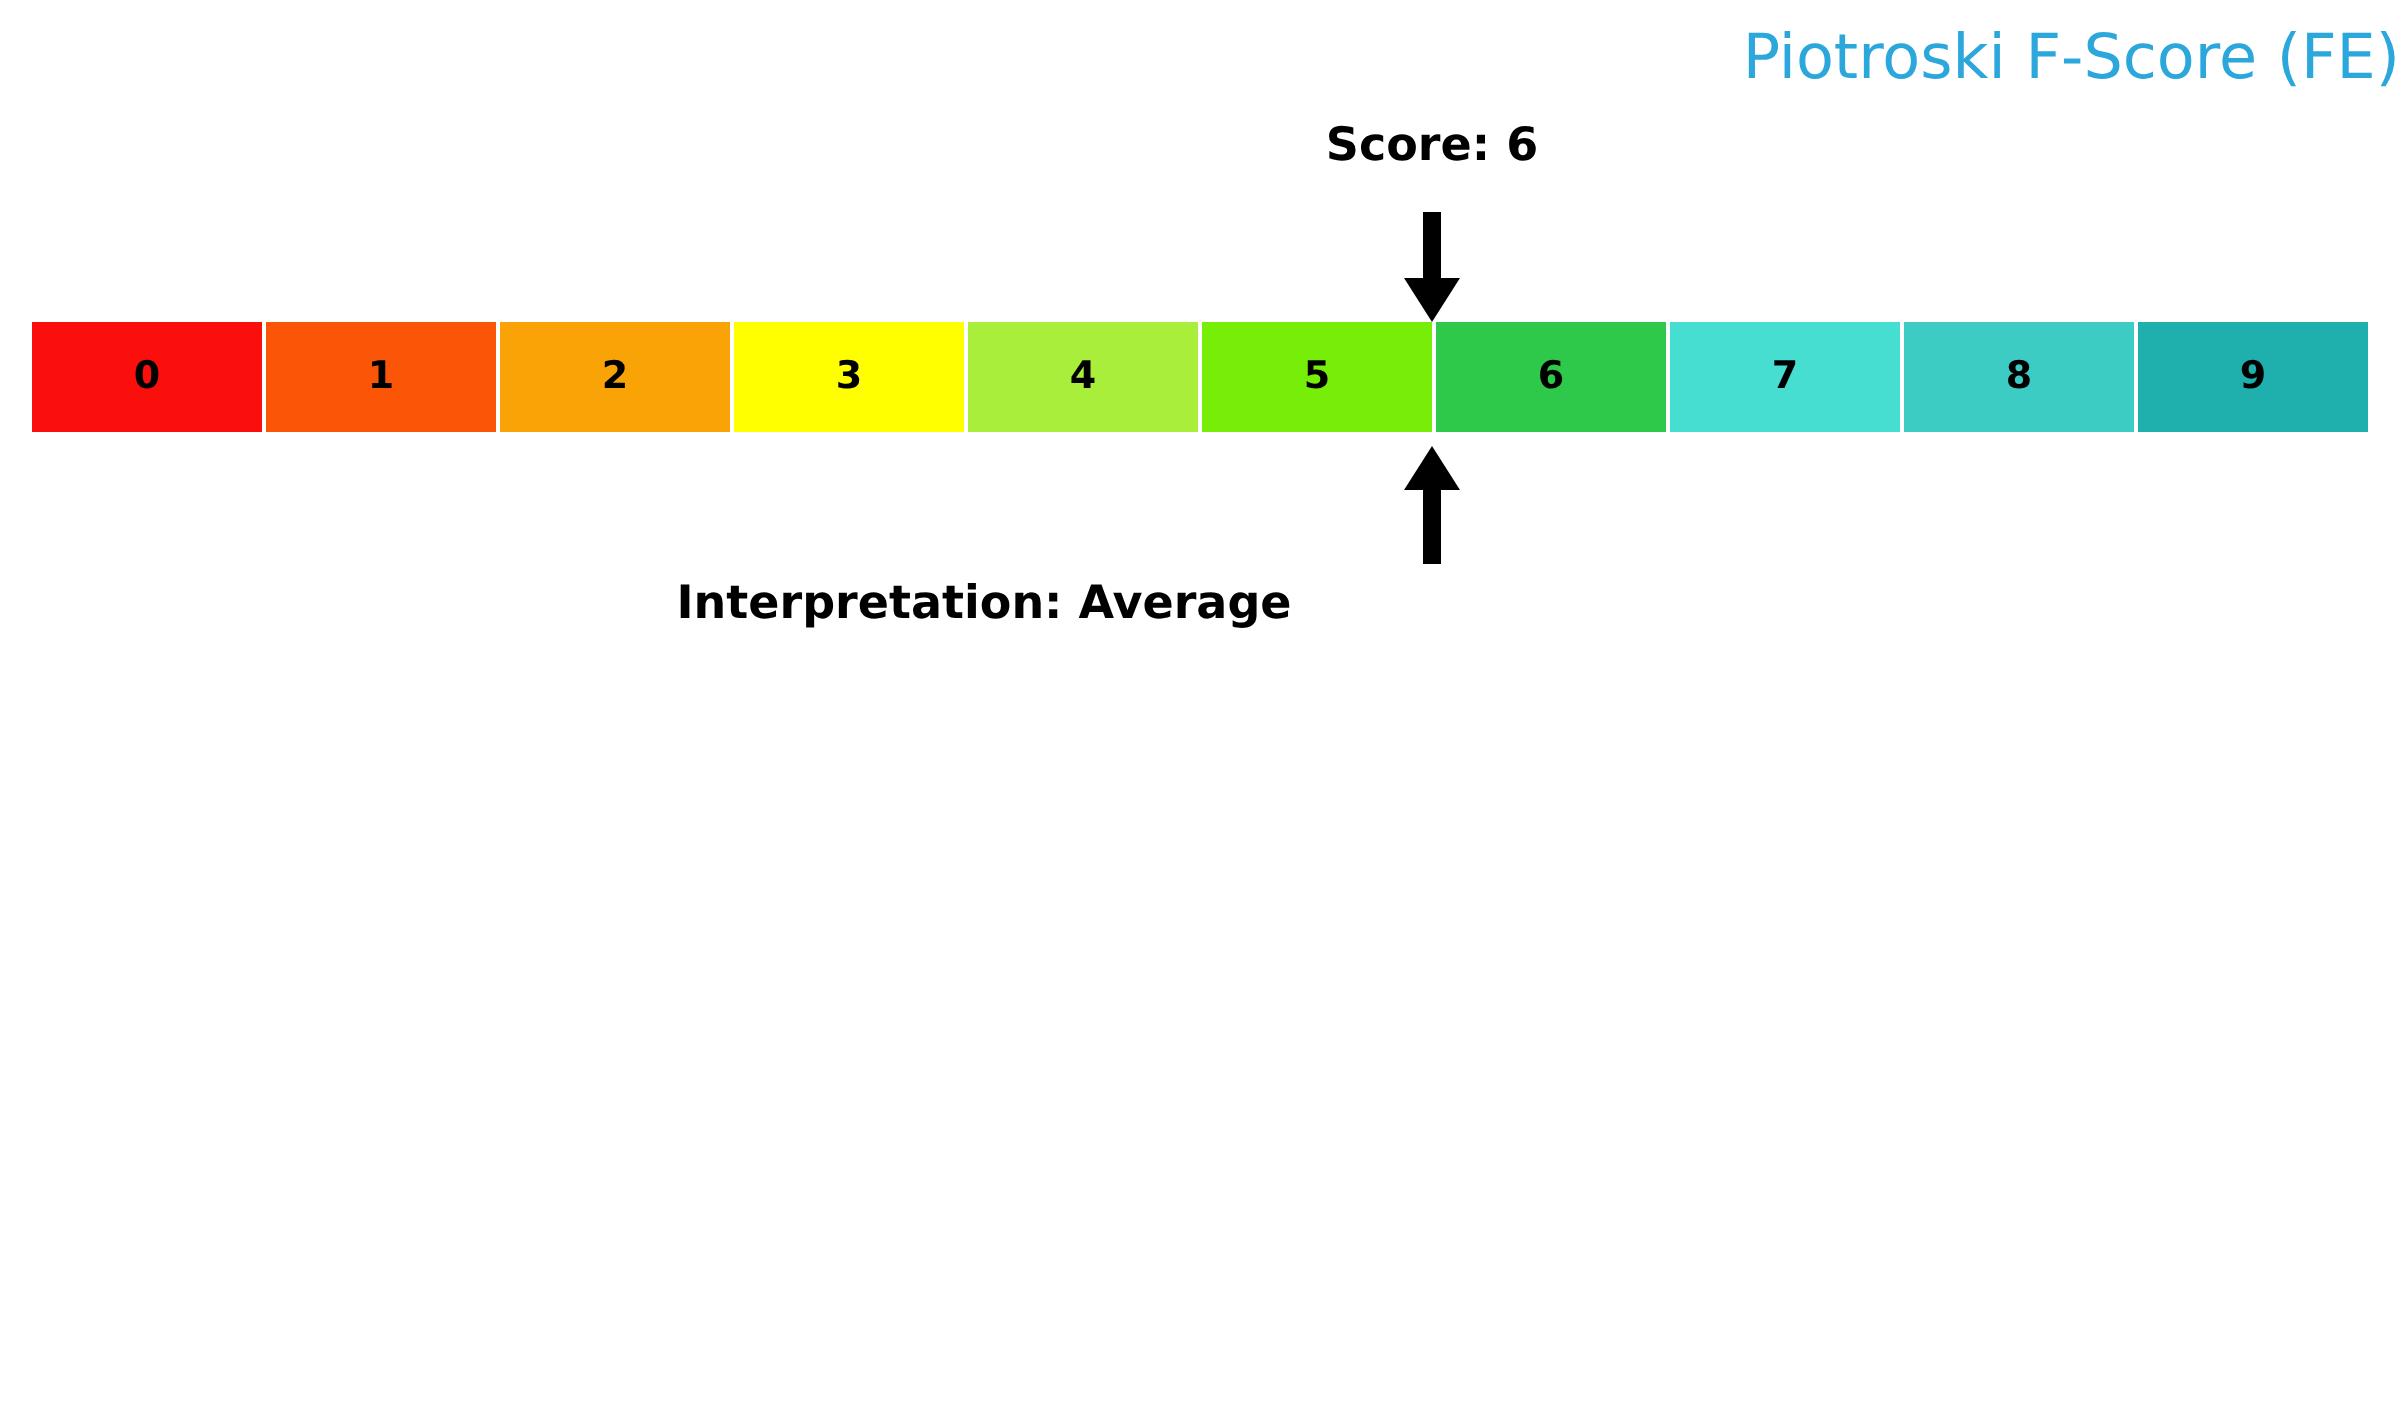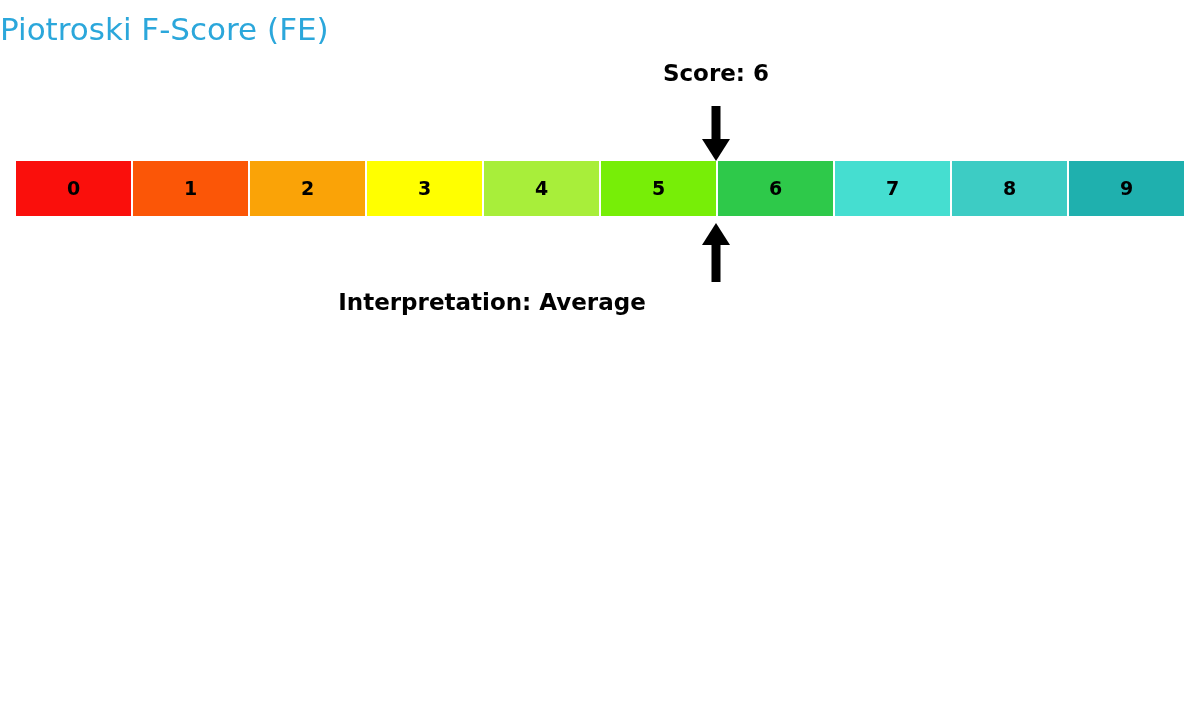--- a/index.html
+++ b/index.html
@@ -21,21 +21,21 @@
     left: 0;
     width: 1200px;
   }
   #panel-fe  { top: 0px;   height: 340px; }
   #panel-cms { top: 350px; height: 352px; }
 
   .chart-title {
     position: absolute;
     left: 0;
     width: 1200px;
-    text-align: left;
+    text-align: right;
     color: #2BA7DB;
     font-size: 31px;
     font-weight: 400;
     letter-spacing: 0px;
     white-space: nowrap;
   }
   #title-fe  { top: 11px; }
 
   .score-label {
     position: absolute;

